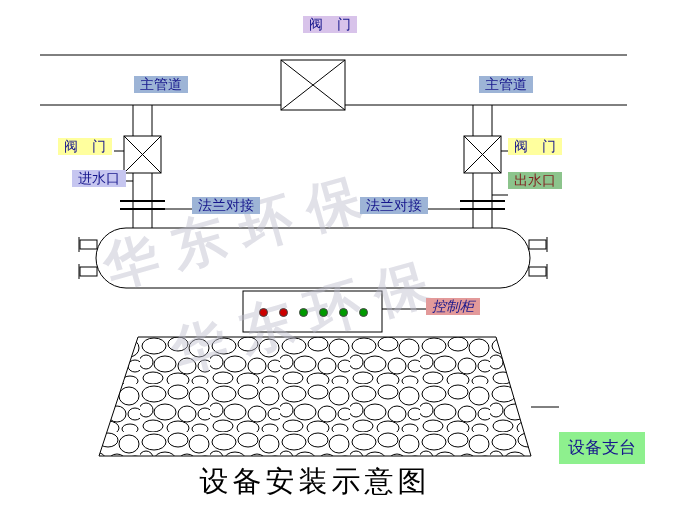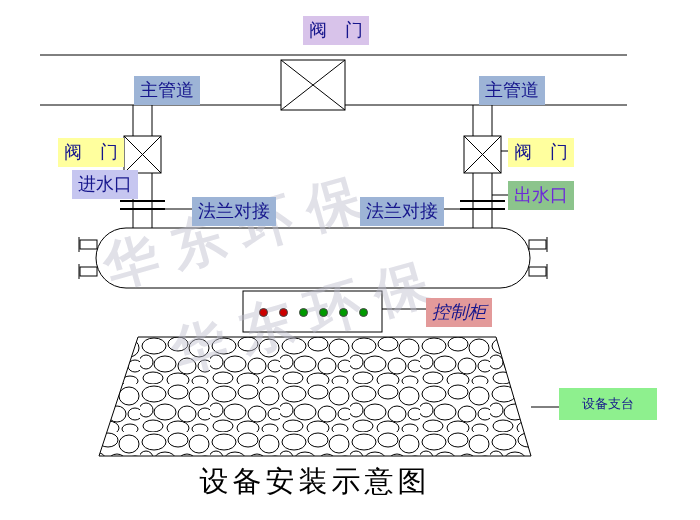--- a/index.html
+++ b/index.html
@@ -1,21 +1,21 @@
 <!DOCTYPE html>
 <html><head>
 <meta charset="utf-8">
 <style>
   html,body{margin:0;padding:0;background:#ffffff;}
   .stage{position:relative;width:700px;height:520px;background:#fff;font-family:"Liberation Sans",sans-serif;overflow:hidden;}
   .diagram-svg{position:absolute;left:0;top:0;z-index:1;}
   .wm{position:absolute;z-index:2;color:#bdbdcd;opacity:.45;font-size:54px;font-weight:bold;letter-spacing:16px;
       white-space:nowrap;transform:rotate(-16deg);font-family:"Liberation Serif",serif;pointer-events:none;}
-  .lbl{position:absolute;z-index:3;font-size:18px;line-height:17px;color:#16168c;padding:6px 6px;white-space:nowrap;}
-  .lbl-big{font-size:13px;line-height:20px;padding:6px 23px;}
+  .lbl{position:absolute;z-index:3;font-size:14px;line-height:17px;color:#16168c;padding:0 6px;white-space:nowrap;}
+  .lbl-big{font-size:17px;line-height:20px;padding:6px 9px;margin-top:44px;}
   .lights{position:absolute;z-index:3;left:259px;top:308px;display:flex;gap:11px;}
   .light{width:9px;height:9px;border-radius:50%;border:1px solid #444;box-sizing:border-box;}
   .title{position:absolute;z-index:3;left:155px;top:462px;width:320px;text-align:center;font-size:29px;
          letter-spacing:4px;color:#000;font-family:Liberation Sans, sans-serif;}
 </style>
 </head>
 <body>
 
 <div class="stage">
 
@@ -110,21 +110,21 @@
 
   <div class="wm" style="left:100px;top:195px">华东环保</div>
   <div class="wm" style="left:168px;top:280px">华东环保</div>
 
   <div class="lbl" style="left: 303px; top: 16px; background: rgb(216, 195, 234); color: rgb(22, 22, 140);">阀　门</div>
   <div class="lbl" style="left: 134px; top: 76px; background: rgb(157, 180, 214); color: rgb(22, 22, 140);">主管道</div>
   <div class="lbl" style="left: 479px; top: 76px; background: rgb(157, 180, 214); color: rgb(22, 22, 140);">主管道</div>
   <div class="lbl" style="left: 58px; top: 138px; background: rgb(255, 255, 158); color: rgb(22, 22, 140);">阀　门</div>
   <div class="lbl" style="left: 508px; top: 138px; background: rgb(255, 255, 158); color: rgb(22, 22, 140);">阀　门</div>
   <div class="lbl" style="left: 56px; top: 170px; background: rgb(198, 198, 240); color: rgb(22, 22, 140); margin-left: 16px;">进水口</div>
-  <div class="lbl" style="left: 508px; top: 181px; background: rgb(140, 196, 140); color: #6d28d9;">出水口</div>
+  <div class="lbl" style="left: 508px; top: 172px; background: rgb(140, 196, 140); color: #7f1d1d;">出水口</div>
   <div class="lbl" style="left: 192px; top: 197px; background: rgb(157, 180, 214); color: rgb(22, 22, 140);">法兰对接</div>
   <div class="lbl" style="left: 360px; top: 197px; background: rgb(157, 180, 214); color: rgb(22, 22, 140);">法兰对接</div>
   <div class="lbl" style="left: 426px; top: 298px; background: rgb(227, 154, 154); color: rgb(22, 22, 140); font-style: italic;">控制柜</div>
   <div class="lbl lbl-big" style="left: 559px; top: 388px; background: rgb(142, 240, 142); color: rgb(22, 22, 140);">设备支台</div>
 
   <div class="lights">
       <span class="light" style="background: rgb(204, 0, 0);"></span>
       <span class="light" style="background: rgb(204, 0, 0);"></span>
       <span class="light" style="background: rgb(0, 153, 0);"></span>
       <span class="light" style="background: rgb(0, 153, 0);"></span>

